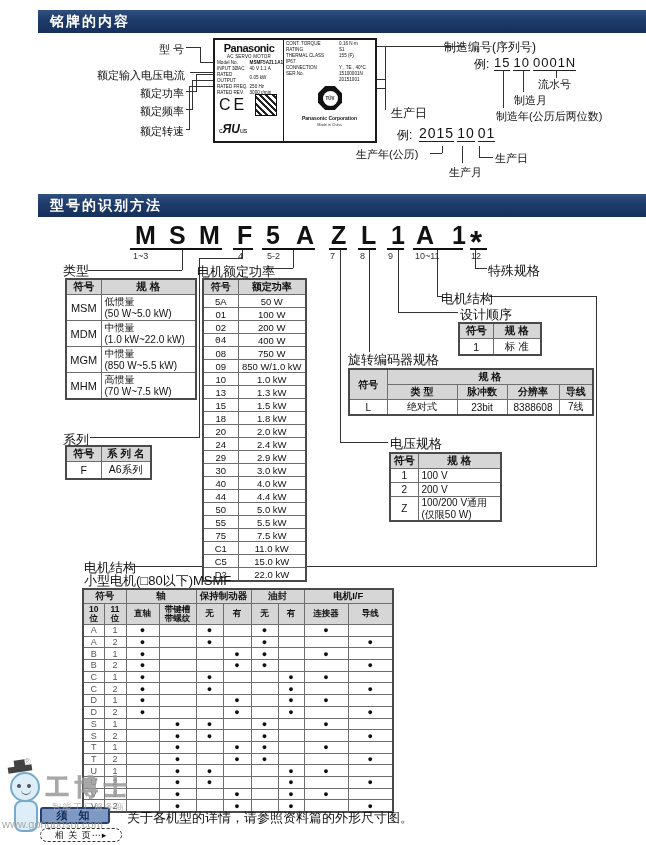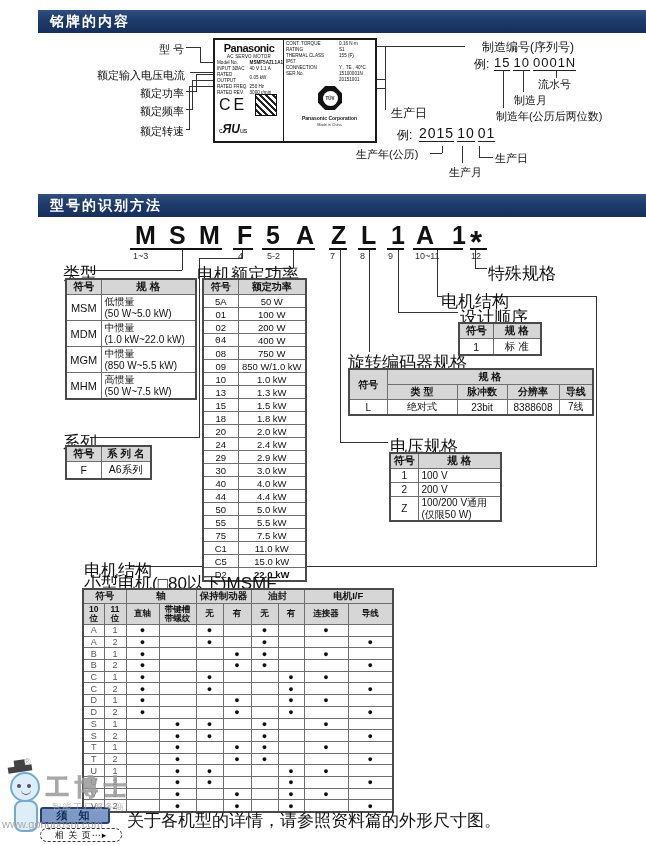--- a/index.html
+++ b/index.html
@@ -5,21 +5,21 @@
   html,body{margin:0;padding:0;background:#fff;}
   #stage{position:relative;width:646px;height:845px;background:#fff;overflow:hidden;
          font-family:"Liberation Sans","DejaVu Sans",sans-serif;color:#111;}
   .abs{position:absolute;}
   .ln{position:absolute;background:#333;}
   .lnb{position:absolute;background:#111;}
   .secbar{position:absolute;left:38px;width:608px;height:23px;box-sizing:border-box;
           background:linear-gradient(#30507f 0%,#1d3a69 45%,#16305c 100%);
           color:#fff;font-size:14px;font-weight:bold;letter-spacing:2px;
           line-height:23px;padding-left:12px;}
-  .lbl{position:absolute;font-size:17px;color:#111;white-space:nowrap;}
+  .lbl{position:absolute;font-size:13px;color:#111;white-space:nowrap;}
   .lbl-sm{position:absolute;font-size:11px;color:#111;white-space:nowrap;}
   .cl{position:absolute;font-size:11px;color:#111;text-align:right;white-space:nowrap;}
   .mc{position:absolute;top:221px;font-size:25px;font-weight:bold;color:#111;}
   .gl{position:absolute;top:251px;font-size:9px;color:#333;white-space:nowrap;}
   table.t{border-collapse:collapse;table-layout:fixed;position:absolute;border:2px solid #4a4a4a;background:#fff;}
   .t th,.t td{border:1px solid #6e6e6e;text-align:center;padding:0;overflow:hidden;}
   .t th{background:#d6d6d6;font-weight:bold;}
   
   #type-table{left:65px;top:278px;width:130px;font-size:11px;}
   #type-table th{height:14px;font-size:10.5px;}
@@ -180,21 +180,21 @@
       <div class="np-org">Made in China</div>
     </div>
   </div>
 
   <div class="cl" style="left:120px;top:42px;width:64px">型  号</div>
   <div class="cl" style="left:97px;top:68px;width:88px">额定输入电压电流</div>
   <div class="cl" style="left:140px;top:86px;width:44px">额定功率</div>
   <div class="cl" style="left:140px;top:104px;width:44px">额定频率</div>
   <div class="cl" style="left:140px;top:124px;width:44px">额定转速</div>
 
-  <div class="lbl" style="left:482px;top:39px;font-size:12px">制造编号(序列号)</div>
+  <div class="lbl" style="left:444px;top:39px;font-size:12px">制造编号(序列号)</div>
   <div class="lbl" style="left:474px;top:56px;font-size:12px">例:</div>
   <div class="exg abs" style="left:494px;top:55px;font-size:13px">
     <span>15</span><span>10</span><span>0001N</span>
   </div>
   <div class="lbl-sm" style="left:538px;top:77px">流水号</div>
   <div class="lbl-sm" style="left:514px;top:93px">制造月</div>
   <div class="lbl-sm" style="left:496px;top:109px">制造年(公历后两位数)</div>
   <div class="lbl" style="left:391px;top:105px;font-size:12px">生产日</div>
   <div class="lbl" style="left:397px;top:127px;font-size:12px">例:</div>
   <div class="exg abs" style="left:419px;top:125px;font-size:14px">
@@ -314,21 +314,21 @@
 (1.0 kW~22.0 kW)</td>
         </tr>
         <tr>
           <td style="white-space: pre-line;">MGM</td>
           <td style="white-space: pre-line;">中惯量
 (850 W~5.5 kW)</td>
         </tr>
         <tr>
           <td style="white-space: pre-line;">MHM</td>
           <td style="white-space: pre-line;">高惯量
-(50 W~7.5 kW)</td>
+(70 W~7.5 kW)</td>
         </tr>
       </tbody>
   </table>
 
   <table class="t" id="series-table">
     <colgroup>
         <col style="width:35px">
         <col style="width:50px">
       </colgroup>
     <thead>
@@ -436,21 +436,21 @@
         <tr>
           <td style="white-space: pre-line;">C1</td>
           <td style="white-space: pre-line;">11.0 kW</td>
         </tr>
         <tr>
           <td style="white-space: pre-line;">C5</td>
           <td style="white-space: pre-line;">15.0 kW</td>
         </tr>
         <tr>
           <td style="white-space: pre-line;">D2</td>
-          <td style="white-space: pre-line; font-weight: bold;">22.0 kW</td>
+          <td style="white-space: pre-line;">22.0 kW</td>
         </tr>
       </tbody>
   </table>
 
   <table class="t" id="design-table">
     <colgroup>
         <col style="width:34px">
         <col style="width:48px">
       </colgroup>
     <thead>

